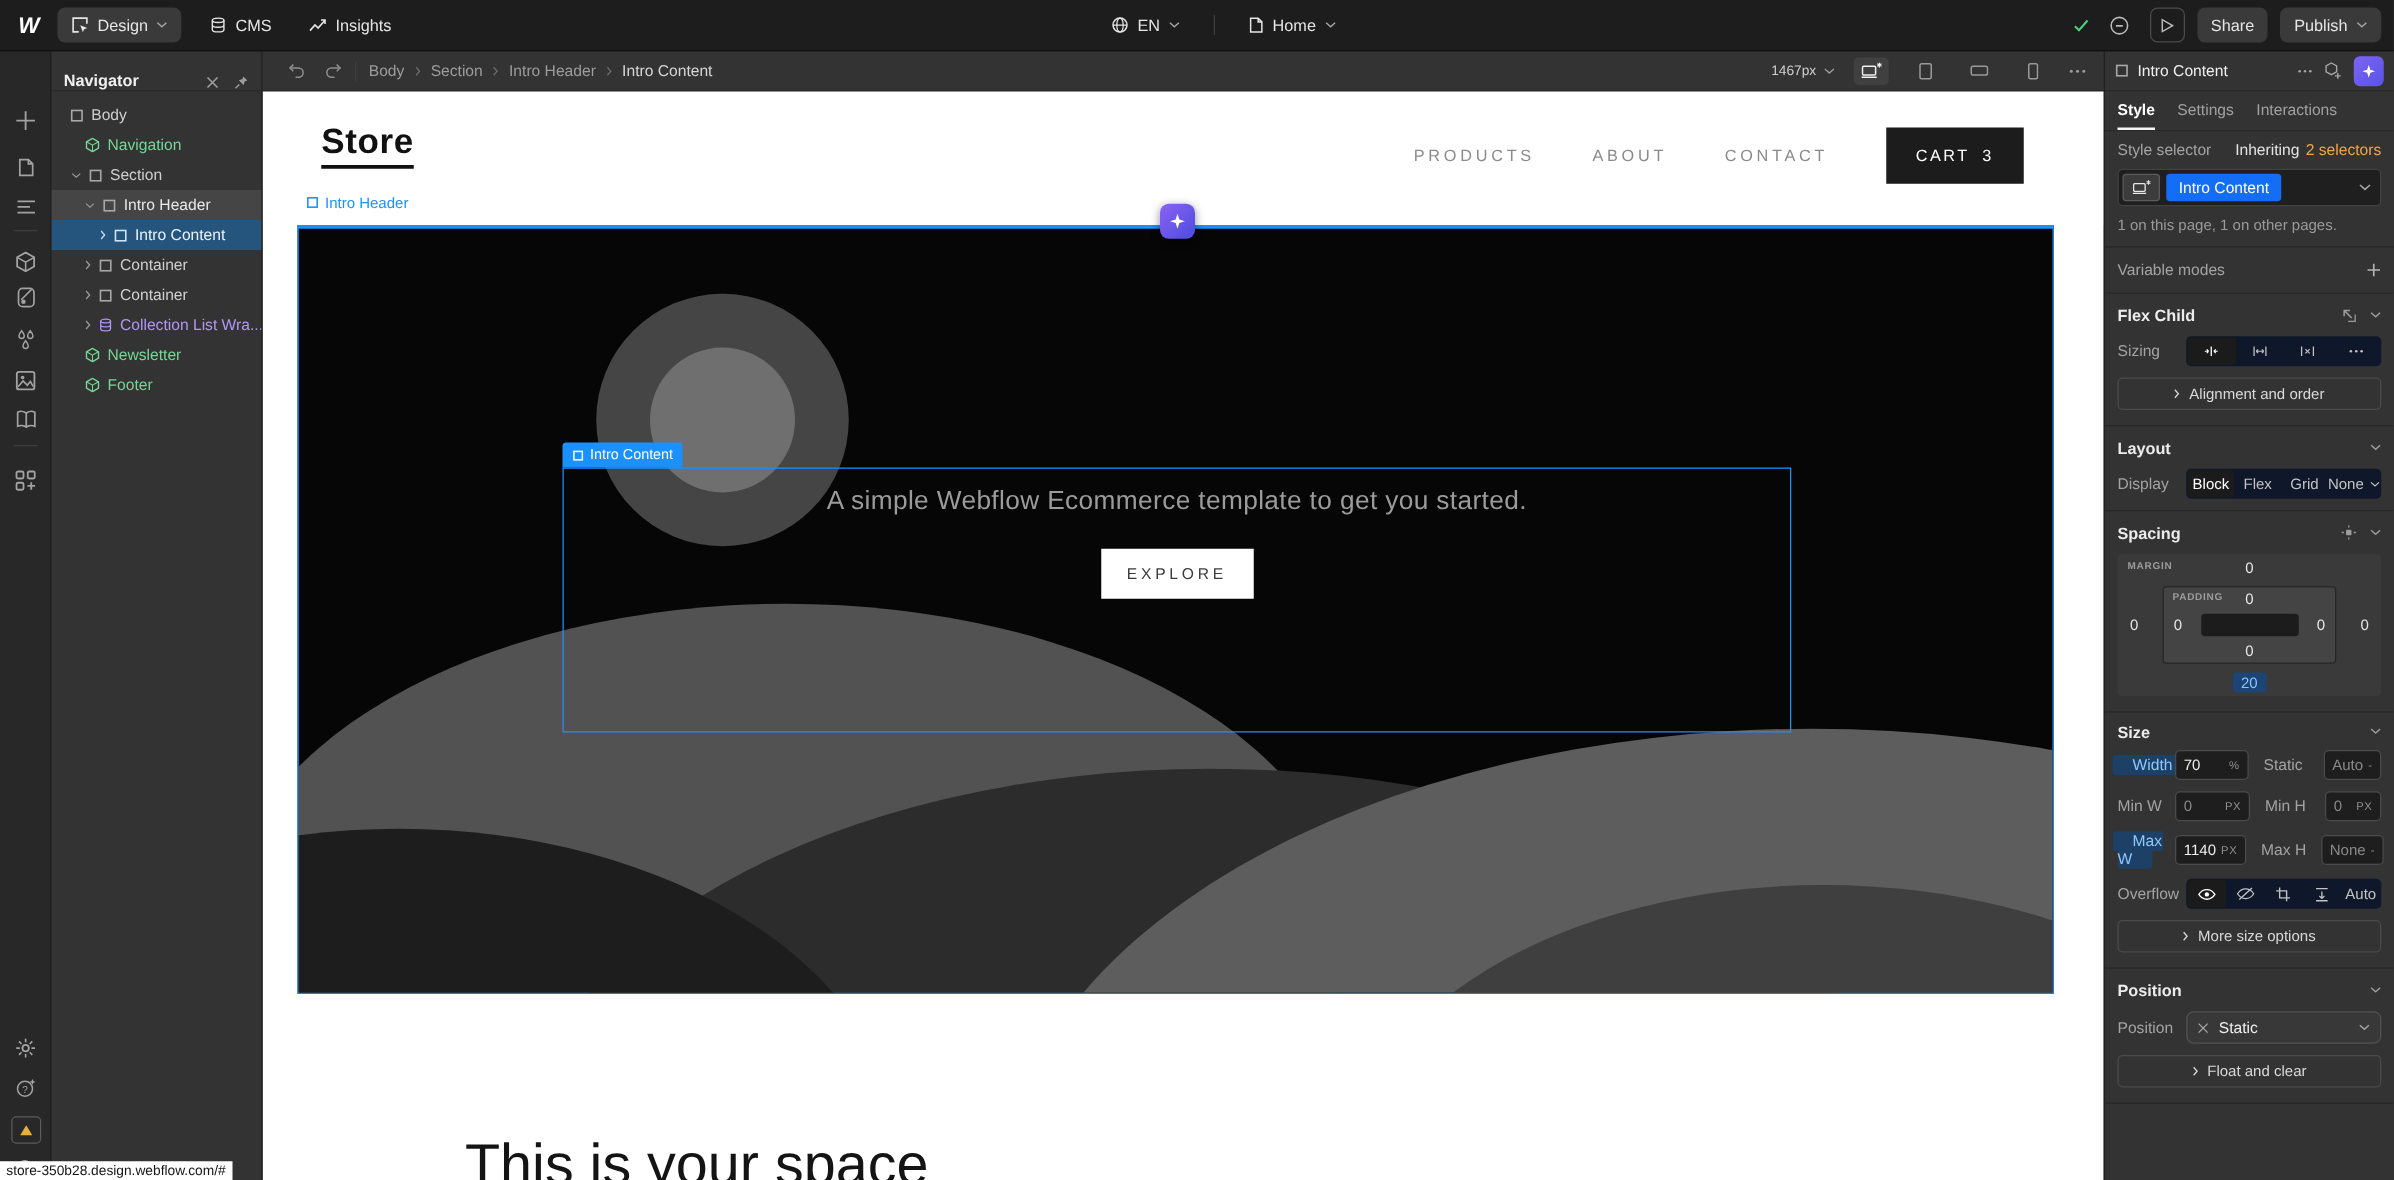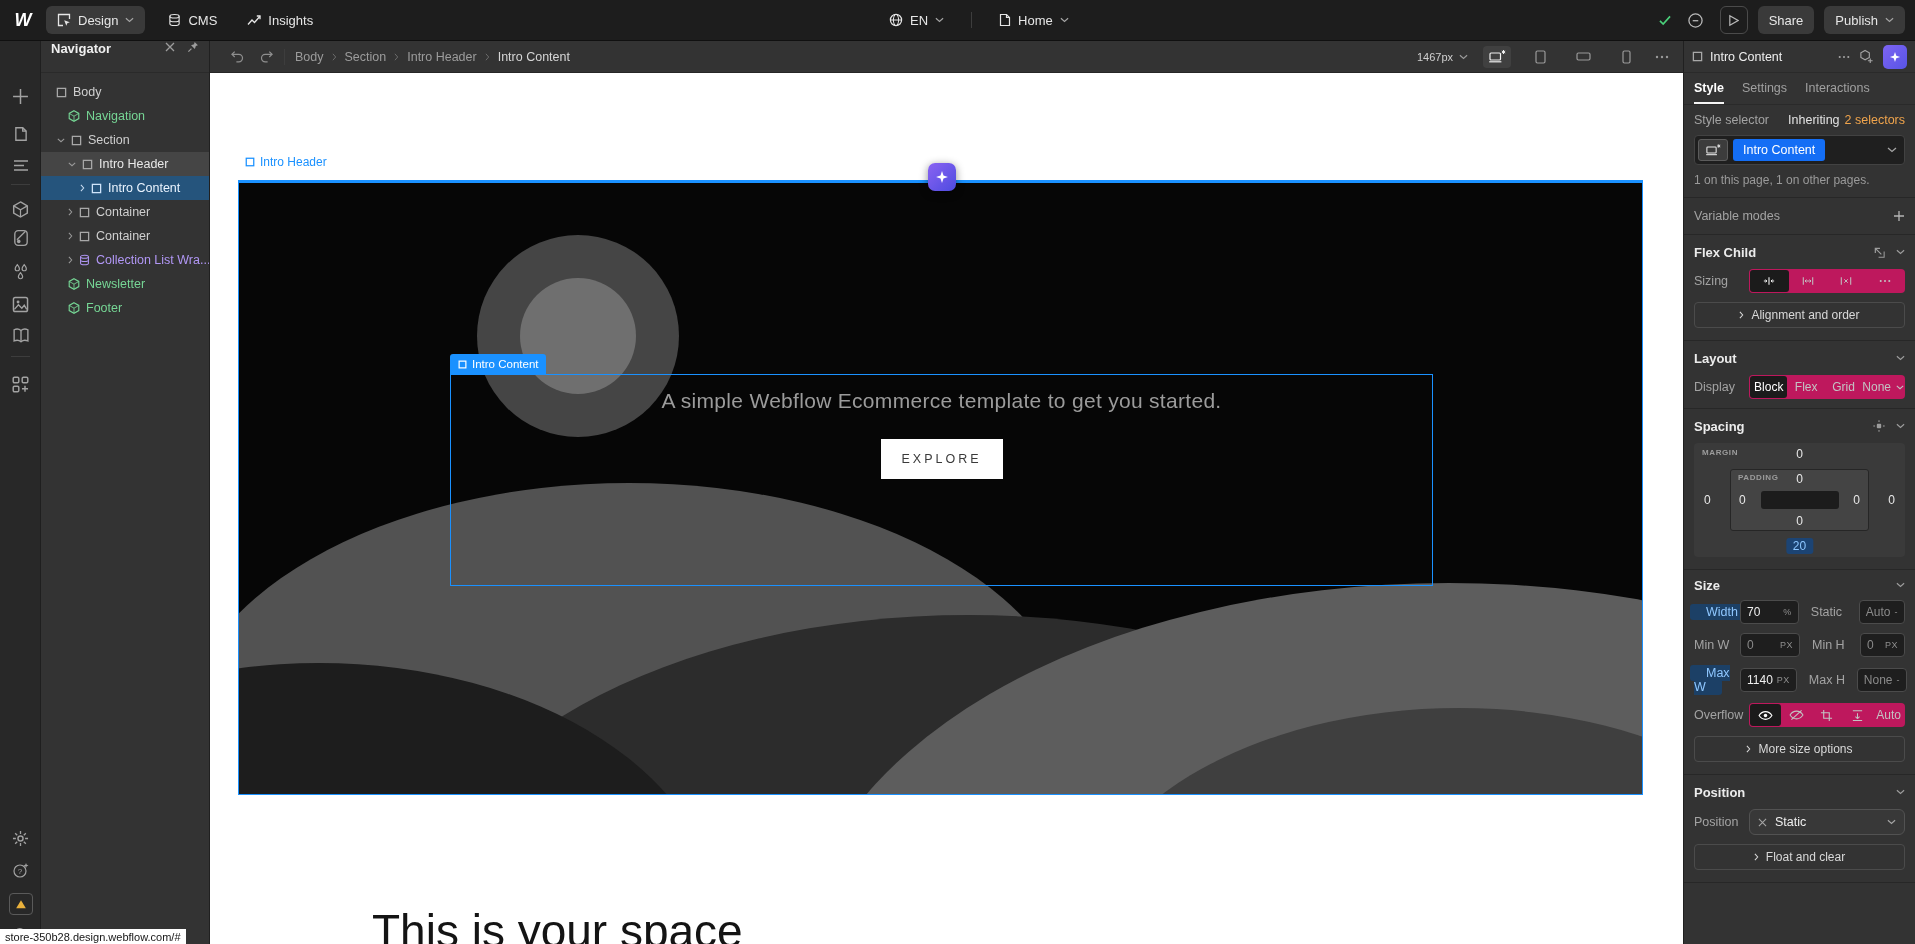--- a/index.html
+++ b/index.html
@@ -19,21 +19,21 @@
   .vdiv{width:1px;height:16px;background:#3d3d3d;margin:0 10px}
   .iconbtn{width:28px;height:28px;border-radius:6px;display:flex;align-items:center;justify-content:center;color:#b9b9b9}
   .iconbtn.brd{border:1px solid #4b4b4b}
   
   #leftrail{position:absolute;left:0;top:41px;width:41px;bottom:0;background:#282828;border-right:1px solid #1f1f1f;z-index:10}
   .rl{position:absolute;left:0;width:41px;display:flex;justify-content:center;color:#a2a2a2}
   .rl-div{position:absolute;left:11px;width:19px;height:1px;background:#3d3d3d}
   .warnbox{width:24px;height:22px;border:1px solid #5a5a5a;border-radius:4px;display:flex;align-items:center;justify-content:center}
   
   #navigator{position:absolute;left:41px;top:41px;width:169px;bottom:0;background:#333;border-right:1px solid #202020;z-index:9}
-  #navhead{height:32px;display:flex;align-items:flex-start;padding:0 10px;border-bottom:1px solid #2a2a2a}
+  #navhead{height:32px;display:flex;align-items:flex-end;padding:0 10px;border-bottom:1px solid #2a2a2a}
   #navhead .t{font-size:13px;font-weight:bold;color:#f0f0f0}
   #navhead .hicons{margin-left:auto;display:flex;gap:12px;color:#9d9d9d}
   #tree{padding-top:7px}
   .nrow{height:24px;display:flex;align-items:center;gap:6px;font-size:12.5px;color:#cfcfcf;white-space:nowrap;overflow:hidden}
   .nrow .chev{color:#9a9a9a}
   .nrow.hov{background:#454545}
   .nrow.sel{background:#25547c}
   .nrow.sel .lbl{color:#eaf4ff}
   .grn{color:#76d695}.pur{color:#b197f5}
   .sqi{color:#a8a8a8}
@@ -75,21 +75,21 @@
   .sec{border-bottom:1px solid #272727;padding:0 10px}
   .sechead{height:34px;display:flex;align-items:center;font-weight:bold;font-size:13px;color:#ececec;gap:9px}
   .sechead .shr{margin-left:auto;display:flex;align-items:center;gap:10px;color:#9d9d9d;font-weight:normal}
   .lblrow{height:30px;display:flex;align-items:center;color:#a3a3a3}
   .selwrap{height:30px;background:#1f1f1f;border:1px solid #424242;border-radius:4px;display:flex;align-items:center;padding:3px;gap:5px}
   .bpbox{width:30px;height:22px;background:#3c3c3c;border:1px solid #5c5c5c;border-radius:3px;display:flex;align-items:center;justify-content:center;color:#e8e8e8}
   .pill{background:#146ef5;color:#fff;height:22px;display:flex;align-items:center;padding:0 10px;border-radius:3px;font-size:12.5px}
   .usage{padding:8px 0 10px;color:#9a9a9a;font-size:12px}
   .prow{display:flex;align-items:center;margin-bottom:9px}
   .plab{width:55px;color:#a3a3a3;flex:none}
-  .seg{background:#be185d;border-radius:4px;display:flex;padding:1px;height:24px;flex:1}
+  .seg{background:#0f172a;border-radius:4px;display:flex;padding:1px;height:24px;flex:1}
   .seg>div{flex:1;display:flex;align-items:center;justify-content:center;border-radius:3px;color:#c3c3c3;font-size:12px;gap:2px}
   .seg>div.on{background:#1b1b1b;color:#fff}
   .wbtn{height:26px;border:1px solid #4b4b4b;border-radius:4px;display:flex;align-items:center;justify-content:center;gap:7px;color:#d9d9d9;font-size:12px;margin-bottom:12px}
   .chipb{background:#1c4066;color:#8fc7ff;border-radius:3px;padding:1px 16px;margin-left:-4px}
   .chipo{background:#4d3114;color:#f0a44c;border-radius:3px;padding:1px 4px;margin-left:-4px}
   .inp{height:24px;background:#1e1e1e;border:1px solid #4b4b4b;border-radius:4px;display:flex;align-items:center;padding:0 6px;font-size:12px;color:#efefef}
   .inp .unit{margin-left:auto;font-size:9px;color:#8f8f8f;padding-left:4px;letter-spacing:.5px}
   .inp .dim{color:#8a8a8a}
   .orange{color:#f0a44c}
   
@@ -505,20 +505,32 @@
           <svg width="14" height="4" viewBox="0 0 14 4">
             <circle cx="2" cy="2" r="1.2" fill="currentColor"></circle>
             <circle cx="7" cy="2" r="1.2" fill="currentColor"></circle>
             <circle cx="12" cy="2" r="1.2" fill="currentColor"></circle>
           </svg>
         </span>
     </div>
   </div>
 
   <div id="canvas">
+    <div id="siteheader">
+      <div id="storelogo">Store</div>
+      <div id="sitenav">
+        <span class="snav">PRODUCTS</span>
+        <span class="snav">ABOUT</span>
+        <span class="snav">CONTACT</span>
+        <span id="cartbtn">
+          <span>CART</span>
+          <span>3</span>
+        </span>
+      </div>
+    </div>
 
     <div id="ihlabel">
       <span class="ic">
           <svg width="10" height="10" viewBox="0 0 12 12">
             <rect x="1.5" y="1.5" width="9" height="9" fill="none" stroke="currentColor" stroke-width="1.5"></rect>
           </svg>
         </span>
       <span>Intro Header</span>
     </div>
 

